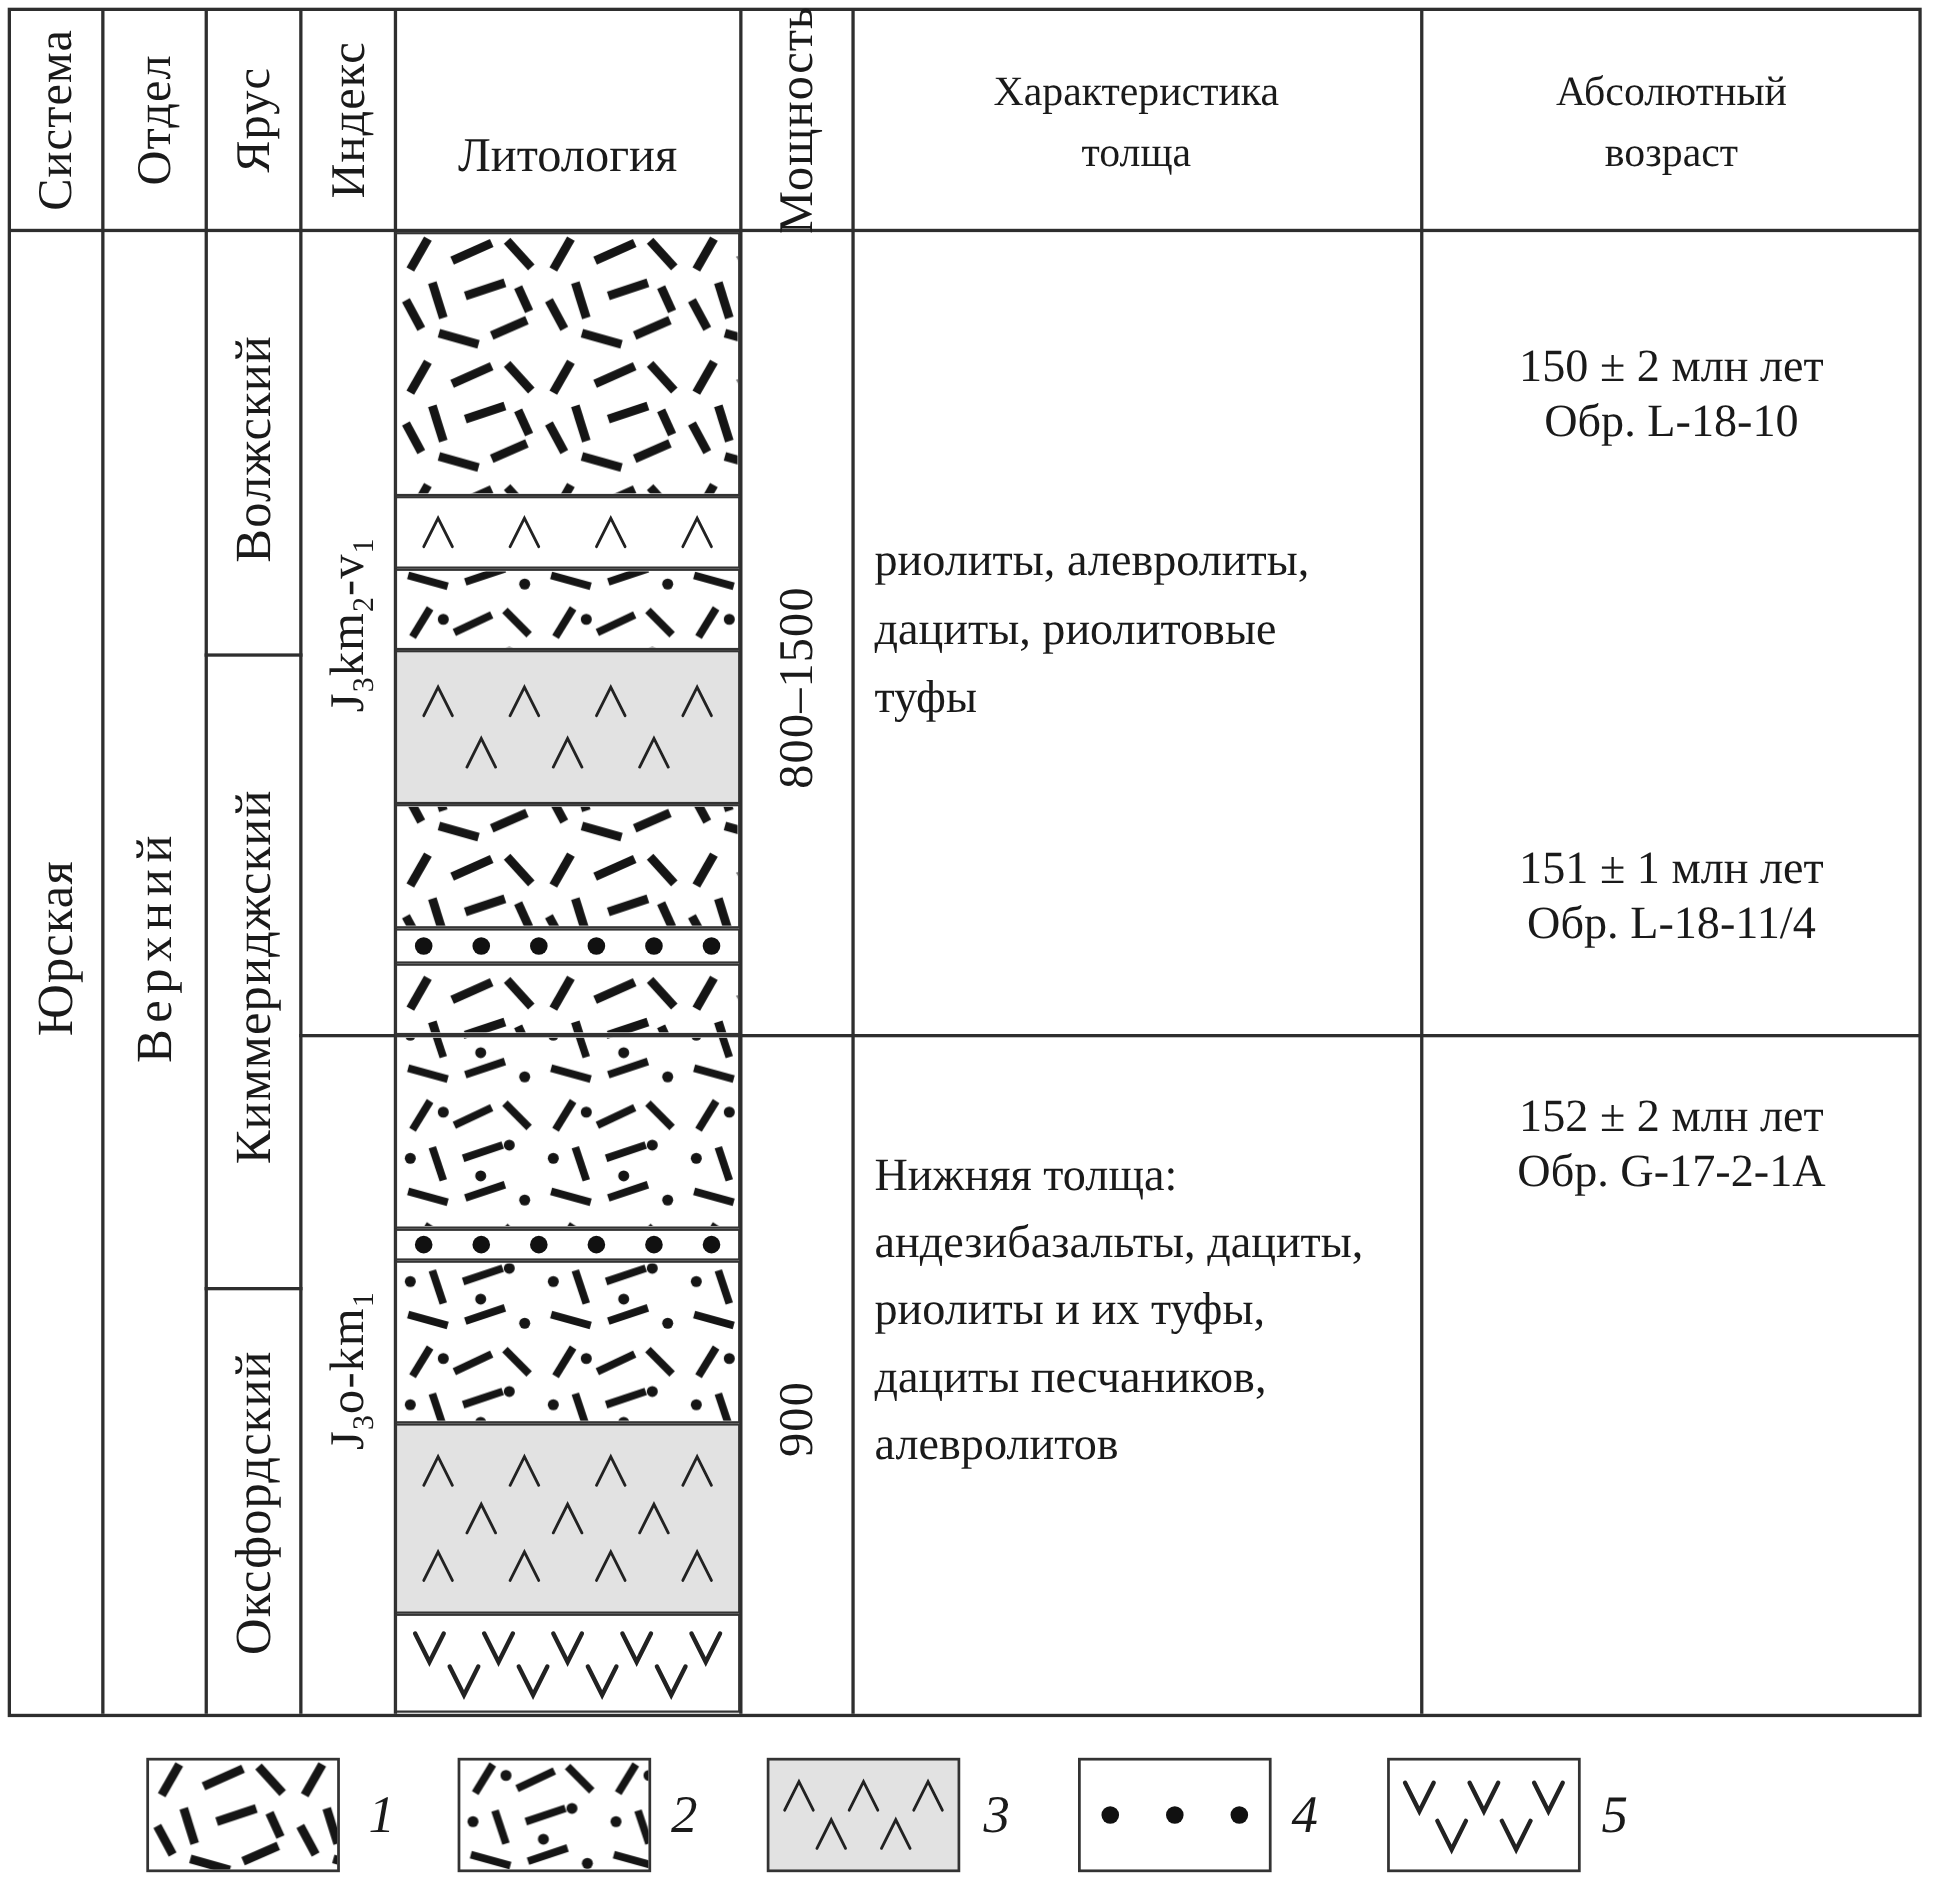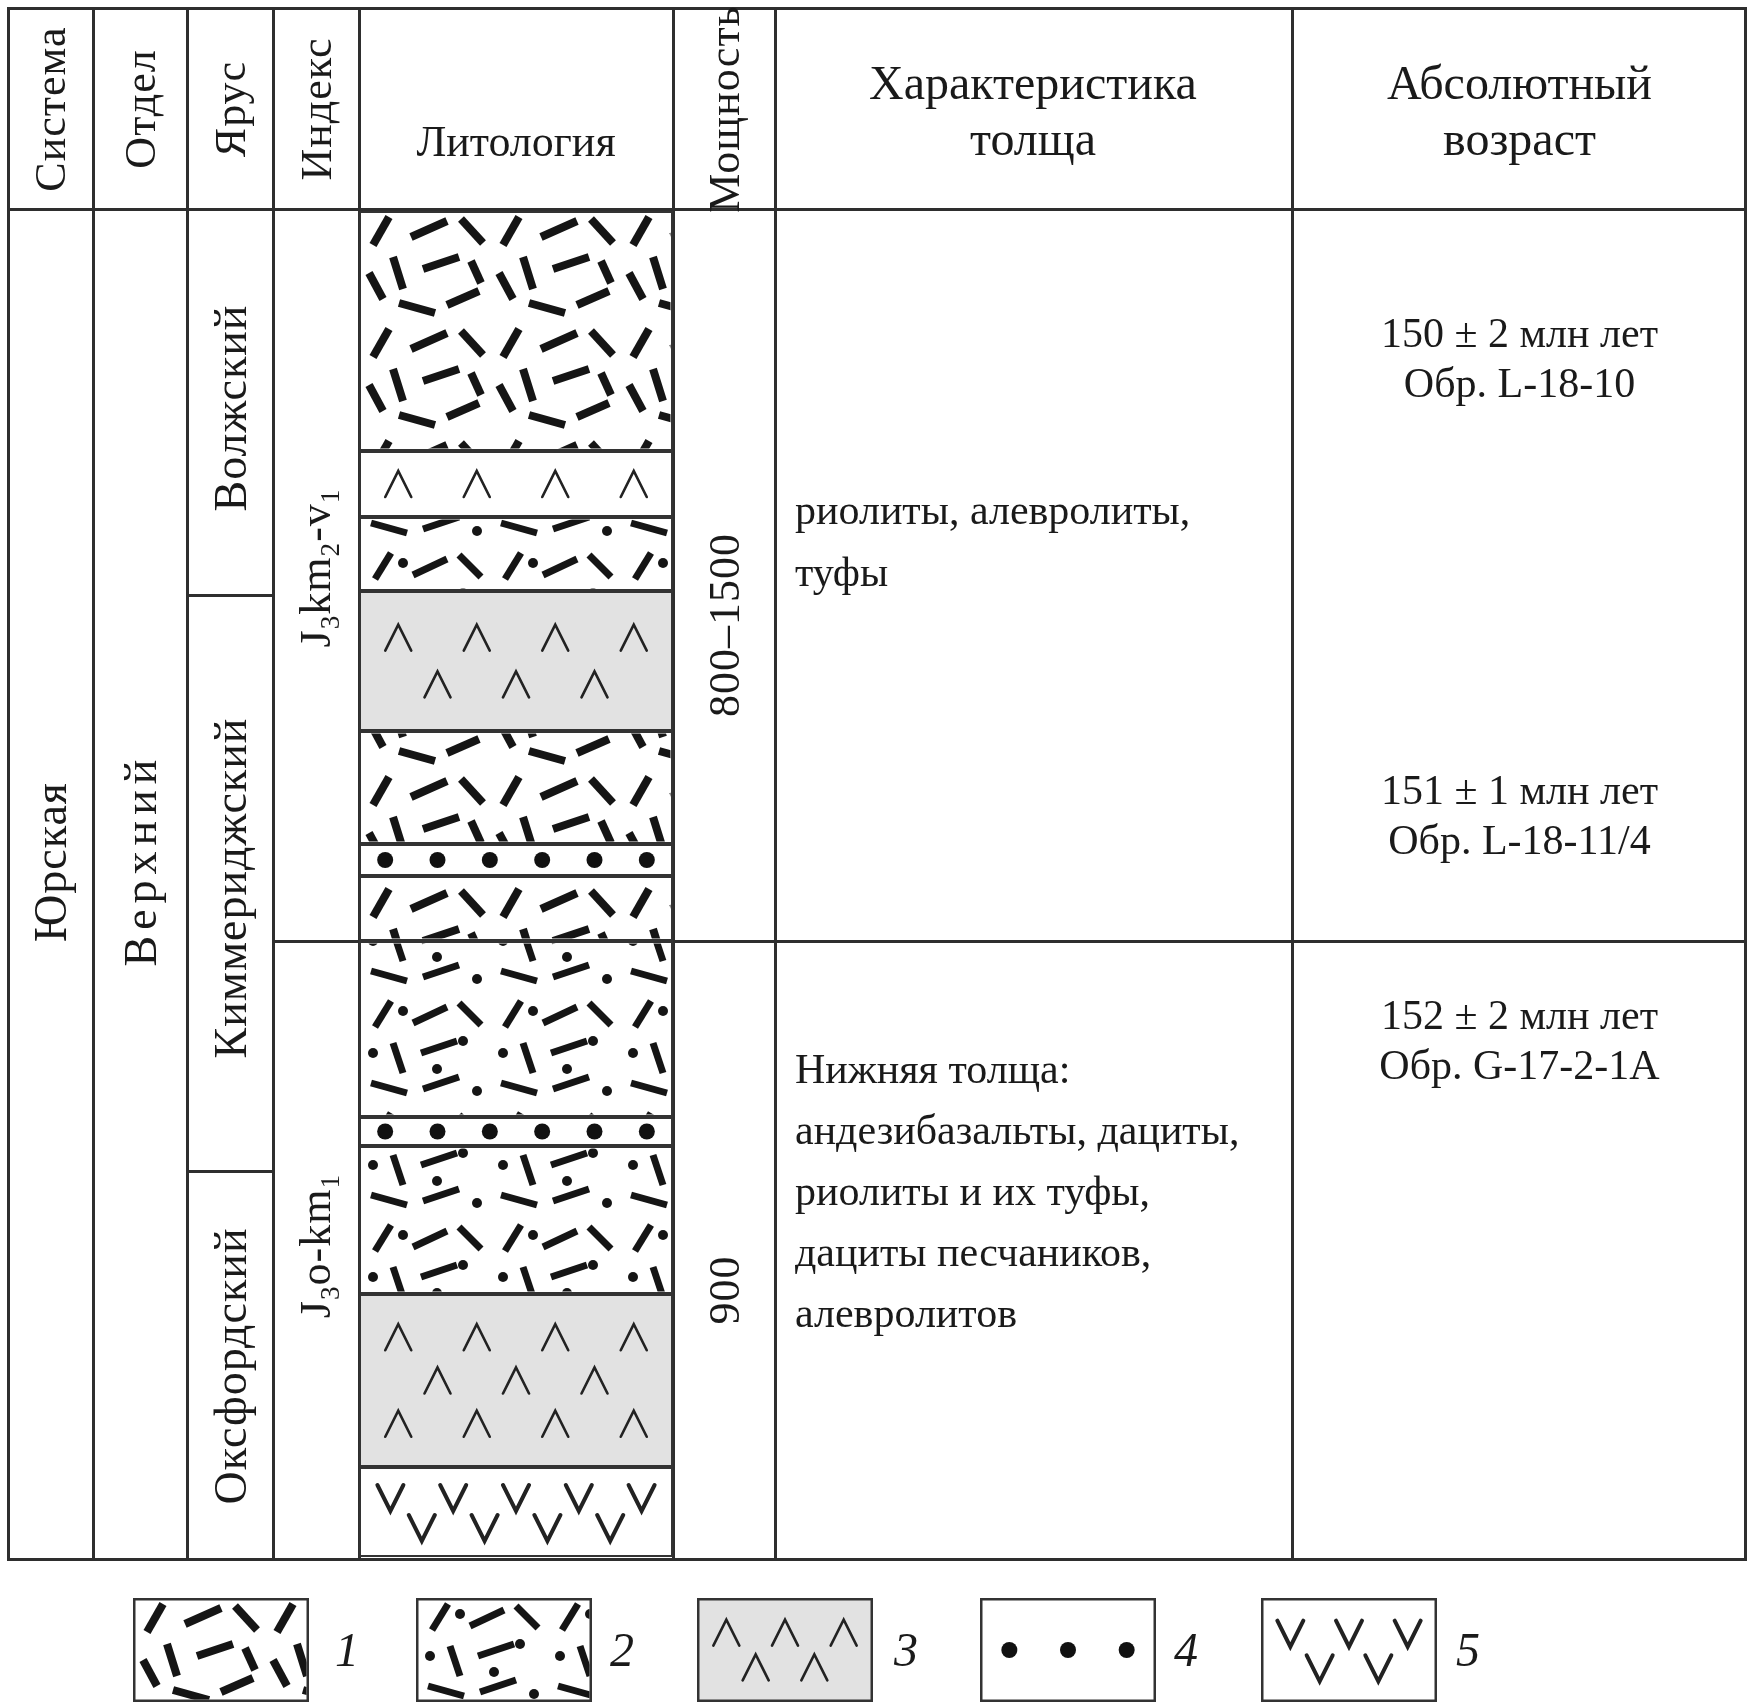--- a/index.html
+++ b/index.html
@@ -20,21 +20,21 @@
     position:absolute;white-space:nowrap;
     transform:translate(-50%,-50%) rotate(-90deg);
     font-size:44px;letter-spacing:1px;
   }
   .htext{
     position:absolute;white-space:nowrap;
     transform:translate(-50%,-50%);
     font-size:44px;
   }
   .hdr-2line{
-    position:absolute;text-align:center;font-size:48px;line-height:56px;
+    position:absolute;text-align:center;font-size:38px;line-height:56px;
   }
   .cell-large{font-size:46px;}
   .spread{letter-spacing:6px;}
   .char-block{
     position:absolute;font-size:42px;line-height:62px;text-align:left;
   }
   .age-block{
     position:absolute;font-size:42px;line-height:50px;text-align:center;
   }
   .legend-num{
@@ -185,20 +185,21 @@
       <path d="M 206.79999999999998 1274 L 219.79999999999998 1300 L 232.79999999999998 1274" fill="none" stroke="#222" stroke-width="4" stroke-linecap="round"></path>
       <path d="M 269.6 1274 L 282.6 1300 L 295.6 1274" fill="none" stroke="#222" stroke-width="4" stroke-linecap="round"></path>
       <path d="M 49.80000000000001 1304 L 62.80000000000001 1330 L 75.80000000000001 1304" fill="none" stroke="#222" stroke-width="4" stroke-linecap="round"></path>
       <path d="M 112.60000000000001 1304 L 125.60000000000001 1330 L 138.60000000000002 1304" fill="none" stroke="#222" stroke-width="4" stroke-linecap="round"></path>
       <path d="M 175.4 1304 L 188.4 1330 L 201.4 1304" fill="none" stroke="#222" stroke-width="4" stroke-linecap="round"></path>
       <path d="M 238.2 1304 L 251.2 1330 L 264.2 1304" fill="none" stroke="#222" stroke-width="4" stroke-linecap="round"></path>
     </svg>
 
   <div class="char-block" style="left:795px;top:479px;width:500px;">
     <div>риолиты, алевролиты,</div>
+    <div>дациты, риолитовые</div>
     <div>туфы</div>
   </div>
   <div class="char-block" style="left:795px;top:1039px;width:500px;line-height:61px;">
     <div>Нижняя толща:</div>
     <div>андезибазальты, дациты,</div>
     <div>риолиты и их туфы,</div>
     <div>дациты песчаников,</div>
     <div>алевролитов</div>
   </div>
 

